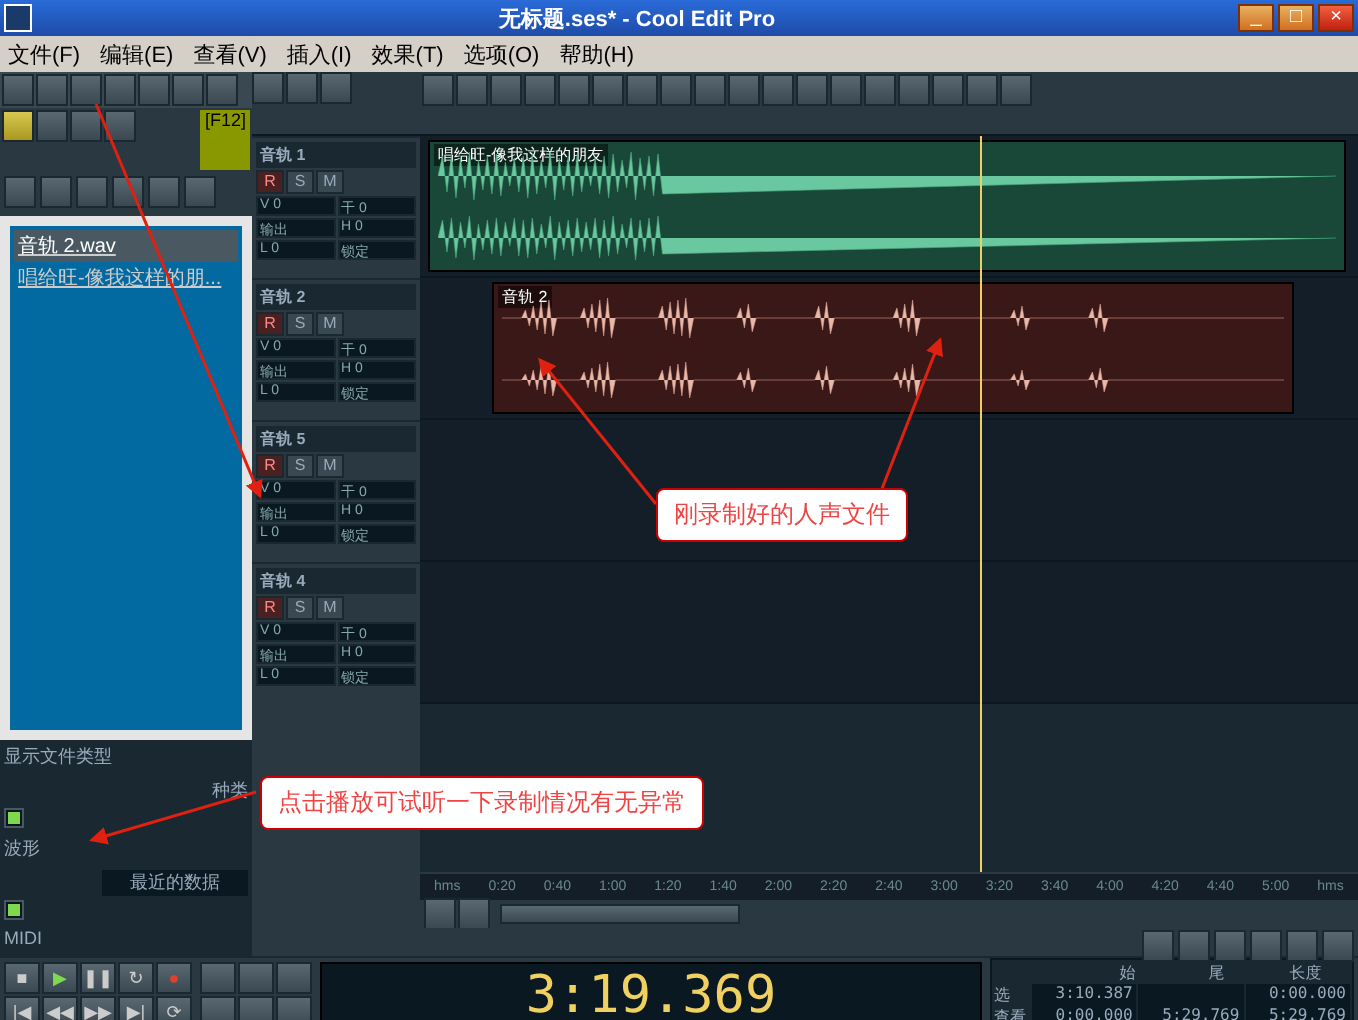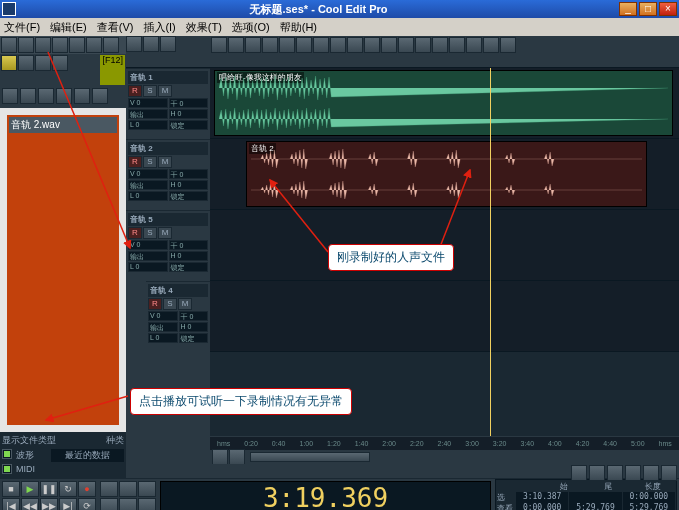--- a/index.html
+++ b/index.html
@@ -13,25 +13,25 @@
 .menubar span { margin-right: 10px; font-size: 11px; }
 .app-body { display: flex; height: 442px; background: #2a3842; }
 .left-col { width: 126px; display: flex; flex-direction: column; }
 .toolbar-top { height: 18px; background: #3a4852; display: flex; padding: 1px; }
 .tbtn { width: 16px; height: 16px; background: linear-gradient(#5a6872,#3a4852); border: 1px solid #1a2832; margin-right: 1px; }
 .tbtn.yellow { background: linear-gradient(#d8c850,#a89820); }
 .mode-row { height: 32px; background: #2a3842; display: flex; padding: 1px; justify-content: flex-end; }
 .mode-tag { font-size: 9px; background: #8a9800; color: #000; padding: 0 2px; margin-left: auto; }
 .panel-hdr { height: 14px; background: #1a2832; color: #8aa; padding: 0 4px; font-size: 10px; display: flex; align-items: center; }
 .file-row { height: 22px; background: #2a3842; display: flex; padding: 2px; gap: 1px; }
-.file-list { flex: 1; background: #c2410c; border: 7px solid #e5e5e5; color: #ccc; font-size: 10px; padding: 2px; overflow: hidden; }
+.file-list { flex: 1; background: #0369a1; border: 5px solid #e5e5e5; color: #ccc; font-size: 10px; padding: 2px; overflow: hidden; text-decoration: underline; }
 .file-list .f-item { padding: 1px 2px; white-space: nowrap; }
 .file-list .f-item.sel { background: #4a5862; color: #fff; }
 .ftype-area { background: #1a2832; padding: 2px; }
-.ftype-row { display: flex; gap: 4px; font-size: 9px; color: #9ab; margin-bottom: 2px; }
+.ftype-row { display: flex; gap: 4px; font-size: 9px; color: #9ab; margin-bottom: 2px; flex-direction: column; }
 .ck { width: 10px; height: 10px; background: #0a1822; border: 1px solid #4a5862; display: inline-block; position: relative; }
 .ck.on::after { content: ''; position: absolute; left: 1px; top: 1px; width: 6px; height: 6px; background: #7fd850; }
 .mid-col { width: 84px; background: #2a3842; display: flex; flex-direction: column; }
 .mid-top { height: 18px; display: flex; }
 .track-strip { border-top: 1px solid #1a2832; background: #2a3842; padding: 2px; font-size: 8px; color: #9ab; }
 .track-name { background: #1a2832; padding: 1px 2px; margin-bottom: 1px; font-weight: bold; }
 .track-ctrl { display: flex; gap: 1px; margin-bottom: 1px; }
 .tc { width: 14px; height: 12px; background: #3a4852; border: 1px solid #1a2832; text-align: center; line-height: 10px; font-size: 8px; color: #9ab; }
 .tc.r { background: #4a2020; color: #f88; }
 .track-row { display: flex; gap: 1px; margin-bottom: 1px; }
@@ -55,22 +55,22 @@
 .trans-row { display: flex; gap: 1px; }
 .pbtn { width: 18px; height: 16px; background: linear-gradient(#5a6872,#3a4852); border: 1px solid #1a2832; display: flex; align-items: center; justify-content: center; color: #ccc; font-size: 9px; }
 .pbtn.play { color: #7fd850; }
 .pbtn.rec { color: #e04030; }
 .time-display { flex: 1; background: #0a1822; border: 1px solid #000; height: 34px; display: flex; align-items: center; justify-content: center; color: #f0d060; font-size: 26px; font-family: monospace; }
 .sel-panel { width: 182px; background: #1a2832; border: 1px solid #0a1822; padding: 1px; font-size: 8px; color: #9ab; }
 .sel-panel .sp-hdr { display: flex; }
 .sel-panel .sp-hdr span { flex: 1; text-align: center; }
 .sel-panel .sp-row { display: flex; gap: 1px; }
 .sel-panel .sp-row .lbl { width: 18px; }
-.sel-panel .sp-row .val { flex: 1; background: #0a1822; text-align: center; padding: 0 2px; font-family: monospace; font-size: 8px; color: #9ab; }
-.callout { position: absolute; background: #fff; border: 1px solid #c00; color: #0c4a6e; font-size: 12px; padding: 4px 8px; border-radius: 4px; z-index: 50; }
+.sel-panel .sp-row .val { flex: 1; background: #0a1822; text-align: right; padding: 0 2px; font-family: monospace; font-size: 8px; color: #9ab; }
+.callout { position: absolute; background: #fff; border: 1px solid #c00; color: #ef4444; font-size: 12px; padding: 4px 8px; border-radius: 4px; z-index: 50; }
 .arrow-line { position: absolute; z-index: 40; pointer-events: none; }
 </style>
 </head>
 <body>
 
 <div class="titlebar">
   <div class="t-icon"></div>
   <div class="title">无标题.ses* - Cool Edit Pro</div>
   <div class="wbtn">_</div>
   <div class="wbtn">□</div>
@@ -109,20 +109,21 @@
     <div class="file-row">
       <div class="tbtn"></div>
       <div class="tbtn"></div>
       <div class="tbtn"></div>
       <div class="tbtn"></div>
       <div class="tbtn"></div>
       <div class="tbtn"></div>
     </div>
     <div class="file-list">
       <div class="f-item sel">音轨 2.wav</div>
+      <div class="f-item">唱给旺-像我这样的朋...</div>
     </div>
     <div class="ftype-area">
       <div class="ftype-row">
           <span>显示文件类型</span>
           <span style="margin-left:auto">种类</span>
         </div>
       <div class="ftype-row">
           <span class="ck on"></span>
           <span>波形</span>
           <span style="margin-left:auto;background:#0a1822;padding:0 14px">最近的数据</span>
@@ -195,21 +196,21 @@
           </div>
   <div class="track-row">
             <div class="tfield">输出</div>
             <div class="tfield">H 0</div>
           </div>
   <div class="track-row">
             <div class="tfield">L 0</div>
             <div class="tfield">锁定</div>
           </div>
         </div>
-        <div class="track-strip" style="height: 71px; margin-left: 20px;">
+        <div class="track-strip" style="height: 71px;">
           <div class="track-name">音轨 4</div>
   <div class="track-ctrl">
             <div class="tc r">R</div>
             <div class="tc">S</div>
             <div class="tc">M</div>
           </div>
   <div class="track-row">
             <div class="tfield">V 0</div>
             <div class="tfield">干 0</div>
           </div>

